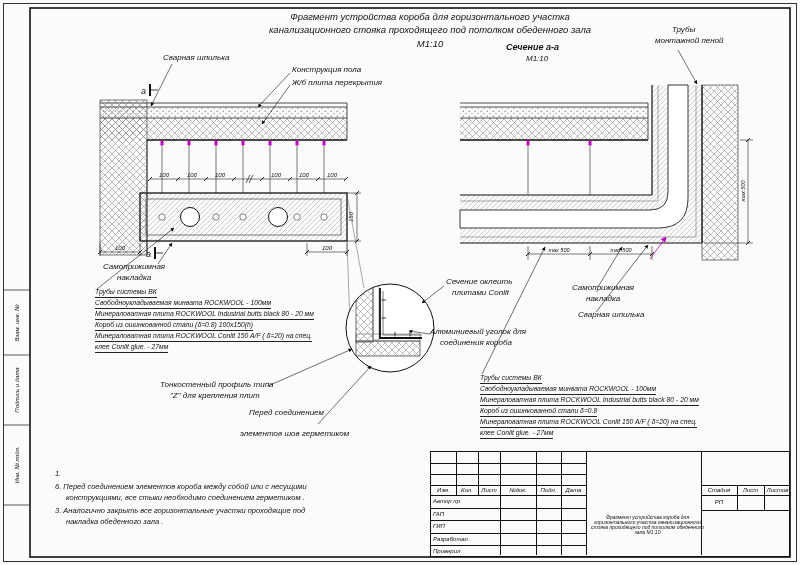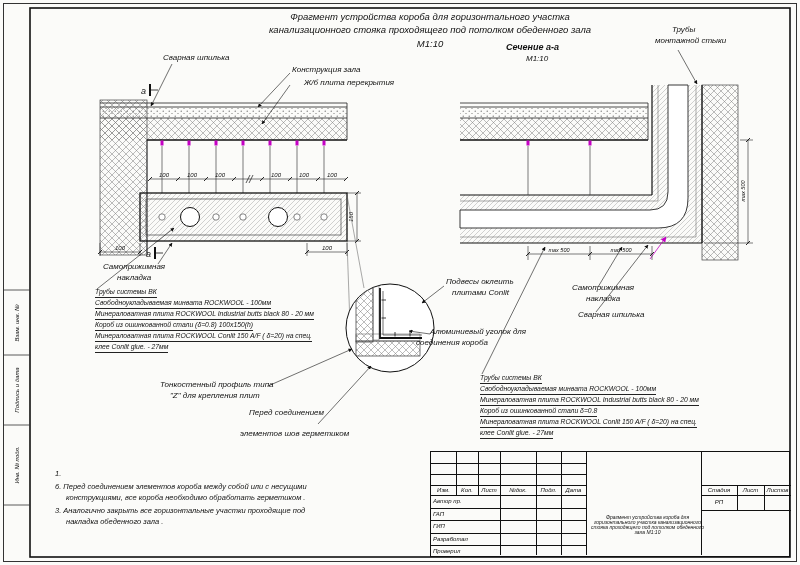--- a/index.html
+++ b/index.html
@@ -187,62 +187,62 @@
   </svg>
 
   <div class="ttl" style="top:11px">Фрагмент устройства короба для горизонтального участка</div>
   <div class="ttl" style="top:24px">канализационного стояка проходящего под потолком обеденного зала</div>
   <div class="ttl" style="top:38px">М1:10</div>
 
   <div class="sec" style="left:506px;top:42px">Сечение  а-а</div>
   <div class="lbl" style="left:526px;top:55px">М1:10</div>
 
   <div class="lbl" style="left:672px;top:26px">Трубы</div>
-  <div class="lbl" style="left:655px;top:37px">монтажной стыки</div>
+  <div class="lbl" style="left:655px;top:37px">монтажной пеной</div>
 
   <div class="lbl" style="left:163px;top:54px">Сварная шпилька</div>
-  <div class="lbl" style="left:292px;top:66px">Конструкция зала</div>
-  <div class="lbl" style="left:304px;top:79px">Ж/б плита перекрытия</div>
+  <div class="lbl" style="left:292px;top:66px">Конструкция пола</div>
+  <div class="lbl" style="left:292px;top:79px">Ж/б плита перекрытия</div>
 
   <div class="lbl" style="left:103px;top:263px">Самоприжимная</div>
   <div class="lbl" style="left:117px;top:274px">накладка</div>
 
   <div class="spec" style="left:95px;top:289px">Трубы системы ВК</div>
   <div class="spec" style="left:95px;top:300px">Свободноукладываемая минвата  ROCKWOOL - 100мм</div>
   <div class="spec" style="left:95px;top:311px">Минераловатная плита  ROCKWOOL Industrial butts black 80 - 20 мм</div>
   <div class="spec" style="left:95px;top:322px">Короб из ошинкованной стали  (δ=0.8)  100x150(h)</div>
   <div class="spec" style="left:95px;top:333px">Минераловатная плита ROCKWOOL Conlit 150 A/F ( δ=20) на спец.</div>
   <div class="spec" style="left:95px;top:344px">клее Conlit glue. - 27мм</div>
 
-  <div class="lbl" style="left:446px;top:278px">Подвесы оклеить</div>
+  <div class="lbl" style="left:446px;top:278px">Сечение оклеить</div>
   <div class="lbl" style="left:452px;top:289px">плитами Conlit</div>
 
   <div class="lbl" style="left:430px;top:328px">Алюминиевый уголок для</div>
-  <div class="lbl" style="left:416px;top:339px">соединения короба</div>
+  <div class="lbl" style="left:440px;top:339px">соединения короба</div>
 
   <div class="lbl" style="left:572px;top:284px">Самоприжимная</div>
   <div class="lbl" style="left:586px;top:295px">накладка</div>
   <div class="lbl" style="left:578px;top:311px">Сварная шпилька</div>
 
   <div class="lbl" style="left:160px;top:381px">Тонкостенный профиль типа</div>
   <div class="lbl" style="left:170px;top:392px">"Z" для крепления плит</div>
 
   <div class="lbl" style="left:249px;top:409px">Перед соединением</div>
   <div class="lbl" style="left:240px;top:430px">элементов шов герметиком</div>
 
   <div class="spec" style="left:480px;top:375px">Трубы системы ВК</div>
   <div class="spec" style="left:480px;top:386px">Свободноукладываемая минвата  ROCKWOOL - 100мм</div>
   <div class="spec" style="left:480px;top:397px">Минераловатная плита  ROCKWOOL Industrial butts black 80 - 20 мм</div>
   <div class="spec" style="left:480px;top:408px">Короб из ошинкованной стали  δ=0.8</div>
   <div class="spec" style="left:480px;top:419px">Минераловатная плита ROCKWOOL Conlit 150 A/F ( δ=20) на спец.</div>
   <div class="spec" style="left:480px;top:430px">клее Conlit glue. - 27мм</div>
 
   <div class="note" style="left:55px;top:470px">1.</div>
   <div class="note" style="left:55px;top:483px">6. Перед соединением элементов короба между собой или с несущими</div>
-  <div class="note" style="left:66px;top:494px">конструкциями, все короба необходимо обработать герметиком .</div>
+  <div class="note" style="left:66px;top:494px">конструкциями, все стыки необходимо соединением герметиком .</div>
   <div class="note" style="left:55px;top:507px">3. Аналогично закрыть все горизонтальные участки проходящие под</div>
   <div class="note" style="left:66px;top:518px">накладка обеденного зала .</div>
 
   <div class="vtext" style="top:290px;height:65px">
     <span>Взам. инв. №</span>
   </div>
   <div class="vtext" style="top:355px;height:70px">
     <span>Подпись и дата</span>
   </div>
   <div class="vtext" style="top:425px;height:80px">

